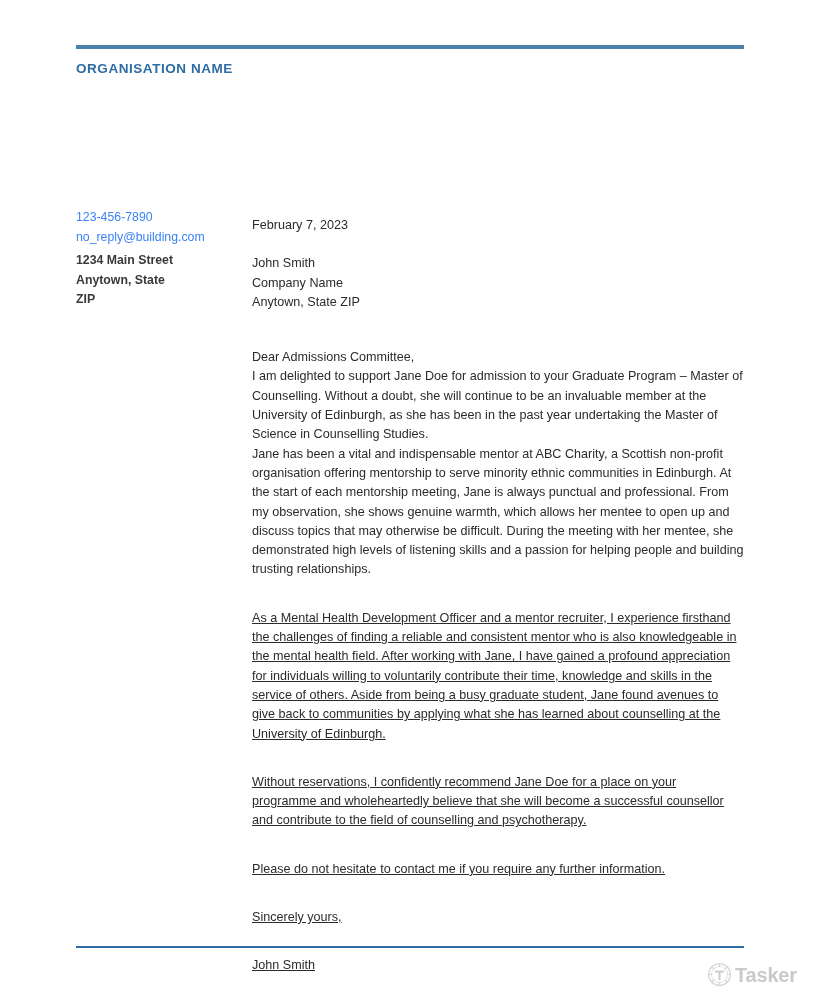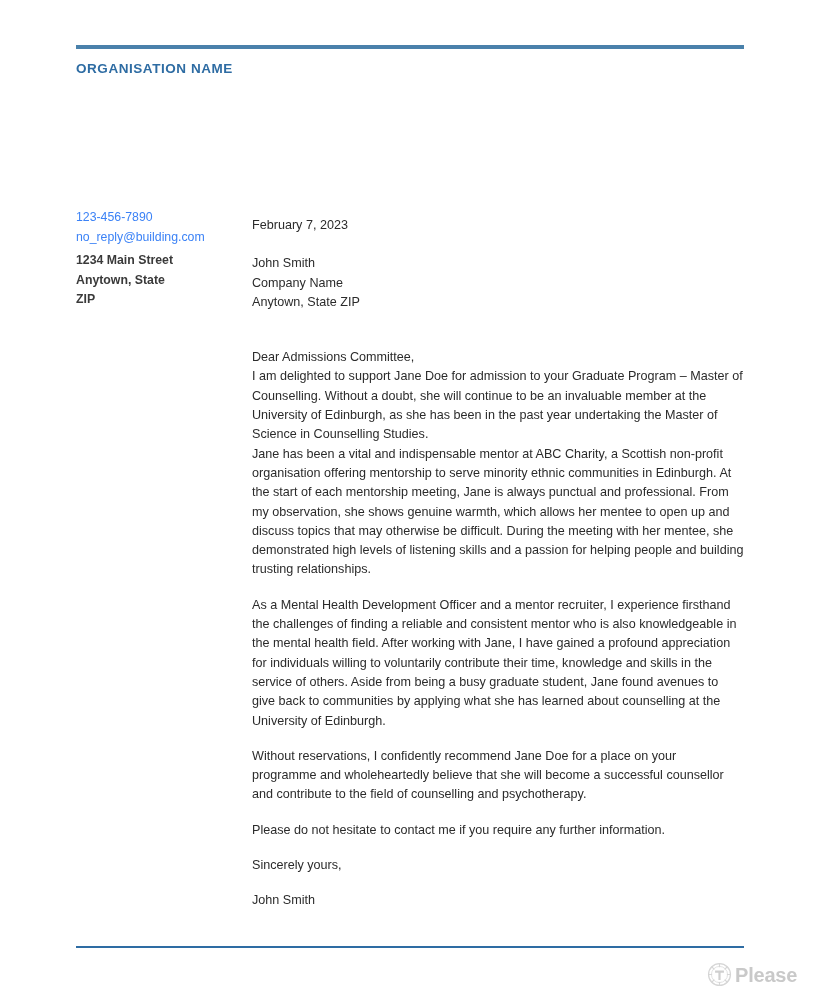--- a/index.html
+++ b/index.html
@@ -100,21 +100,22 @@
     display: block;
     margin-top: 36px;
   }
 
   .para {
     margin: 0;
     padding: 0;
     text-align: left;
   }
   .para + .para {
-    margin-top: 16px;
+    margin-top: 29px;
+    text-decoration: underline;
   }
   .intro-para {
     margin-top: 0;
   }
 
   .closing {
     margin-top: 16px;
   }
   .signature-name {
     margin-top: 47px;
@@ -210,16 +211,16 @@
         <line x1="24" y1="39" x2="24" y2="44.5"></line>
         <line x1="3.5" y1="24" x2="9" y2="24"></line>
         <line x1="39" y1="24" x2="44.5" y2="24"></line>
         <line x1="9.6" y1="9.6" x2="13.5" y2="13.5"></line>
         <line x1="34.5" y1="34.5" x2="38.4" y2="38.4"></line>
         <line x1="38.4" y1="9.6" x2="34.5" y2="13.5"></line>
         <line x1="13.5" y1="34.5" x2="9.6" y2="38.4"></line>
       </g>
       <path d="M15.5 16.5 h17 v4.2 h-6.4 v13.8 h-4.2 v-13.8 h-6.4 z" fill="#cfcfcf"></path>
     </svg>
-    <span class="watermark-text">Please</span>
+    <span class="watermark-text">Tasker</span>
   </div>
 
 </div>
 
 </body></html>

